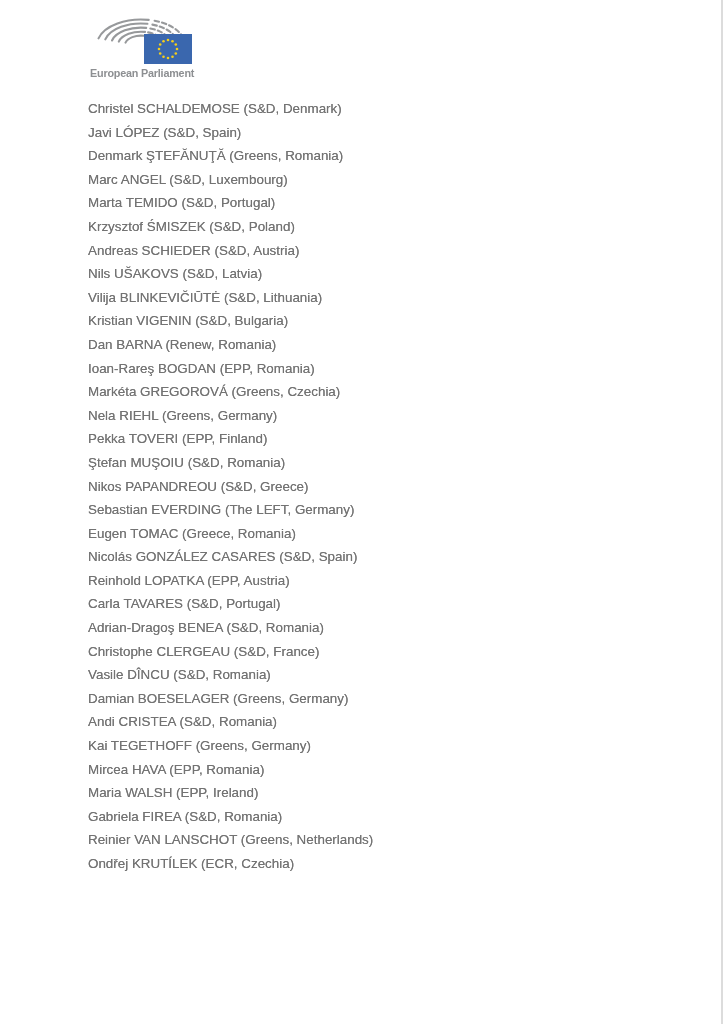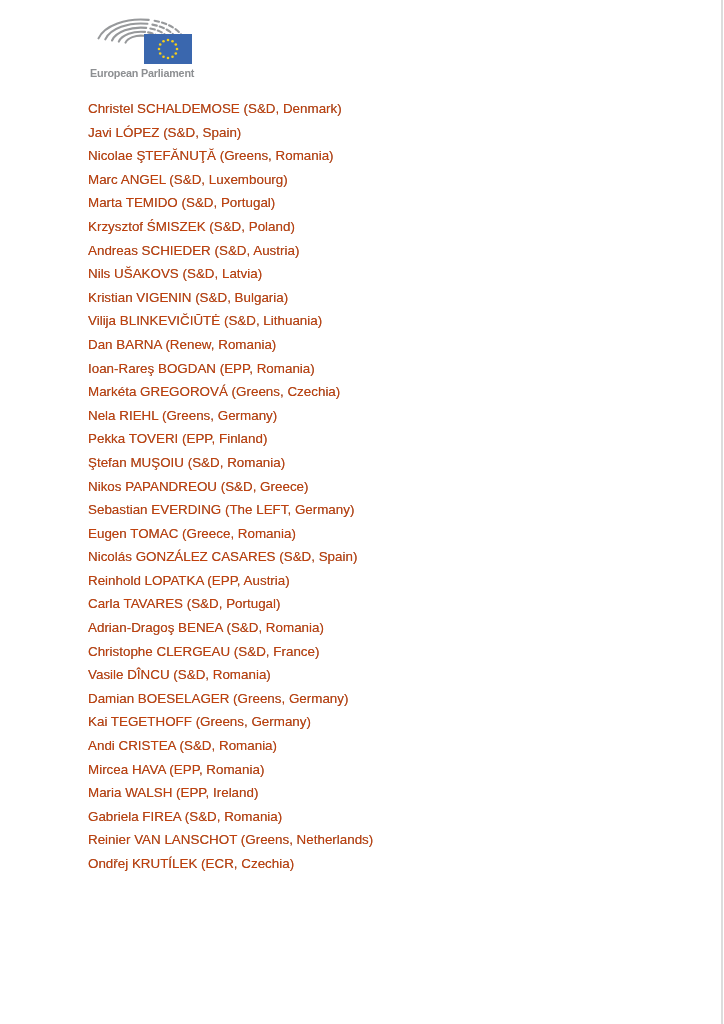--- a/index.html
+++ b/index.html
@@ -43,21 +43,21 @@
   .member-list {
     position: absolute;
     left: 88px;
     top: 97px;
     width: 560px;
   }
   .member-row {
     height: 23.6px;
     line-height: 23.6px;
     font-size: 13.4px;
-    color: #c2410c;
+    color: #737373;
     white-space: nowrap;
     text-shadow: 0 0 0.4px rgba(46,46,46,0.55);
   }
 </style>
 </head>
 <body>
 
 <div class="page">
 
   <div class="logo">
@@ -98,36 +98,36 @@
     </svg>
     <div class="logo-label">European Parliament</div>
   </div>
 
   <div class="member-list">
 
       <div class="member-row">Christel SCHALDEMOSE (S&amp;D, Denmark)</div>
 
       <div class="member-row">Javi LÓPEZ (S&amp;D, Spain)</div>
 
-      <div class="member-row">Nicolae ŞTEFĂNUŢĂ (Greens, Romania)</div>
+      <div class="member-row">Denmark ŞTEFĂNUŢĂ (Greens, Romania)</div>
 
       <div class="member-row">Marc ANGEL (S&amp;D, Luxembourg)</div>
 
 
       <div class="member-row">Marta TEMIDO (S&amp;D, Portugal)</div>
 
       <div class="member-row">Krzysztof ŚMISZEK (S&amp;D, Poland)</div>
 
       <div class="member-row">Andreas SCHIEDER (S&amp;D, Austria)</div>
 
       <div class="member-row">Nils UŠAKOVS (S&amp;D, Latvia)</div>
 
+      <div class="member-row">Vilija BLINKEVIČIŪTĖ (S&amp;D, Lithuania)</div>
+
       <div class="member-row">Kristian VIGENIN (S&amp;D, Bulgaria)</div>
-
-      <div class="member-row">Vilija BLINKEVIČIŪTĖ (S&amp;D, Lithuania)</div>
 
       <div class="member-row">Dan BARNA (Renew, Romania)</div>
 
       <div class="member-row">Ioan-Rareş BOGDAN (EPP, Romania)</div>
 
       <div class="member-row">Markéta GREGOROVÁ (Greens, Czechia)</div>
 
       <div class="member-row">Nela RIEHL (Greens, Germany)</div>
 
       <div class="member-row">Pekka TOVERI (EPP, Finland)</div>
@@ -147,23 +147,23 @@
       <div class="member-row">Carla TAVARES (S&amp;D, Portugal)</div>
 
       <div class="member-row">Adrian-Dragoş BENEA (S&amp;D, Romania)</div>
 
       <div class="member-row">Christophe CLERGEAU (S&amp;D, France)</div>
 
       <div class="member-row">Vasile DÎNCU (S&amp;D, Romania)</div>
 
       <div class="member-row">Damian BOESELAGER (Greens, Germany)</div>
 
+      <div class="member-row">Andi CRISTEA (S&amp;D, Romania)</div>
+
       <div class="member-row">Kai TEGETHOFF (Greens, Germany)</div>
-
-      <div class="member-row">Andi CRISTEA (S&amp;D, Romania)</div>
 
       <div class="member-row">Mircea HAVA (EPP, Romania)</div>
 
       <div class="member-row">Maria WALSH (EPP, Ireland)</div>
 
       <div class="member-row">Gabriela FIREA (S&amp;D, Romania)</div>
 
       <div class="member-row">Reinier VAN LANSCHOT (Greens, Netherlands)</div>
 
       <div class="member-row">Ondřej KRUTÍLEK (ECR, Czechia)</div>

